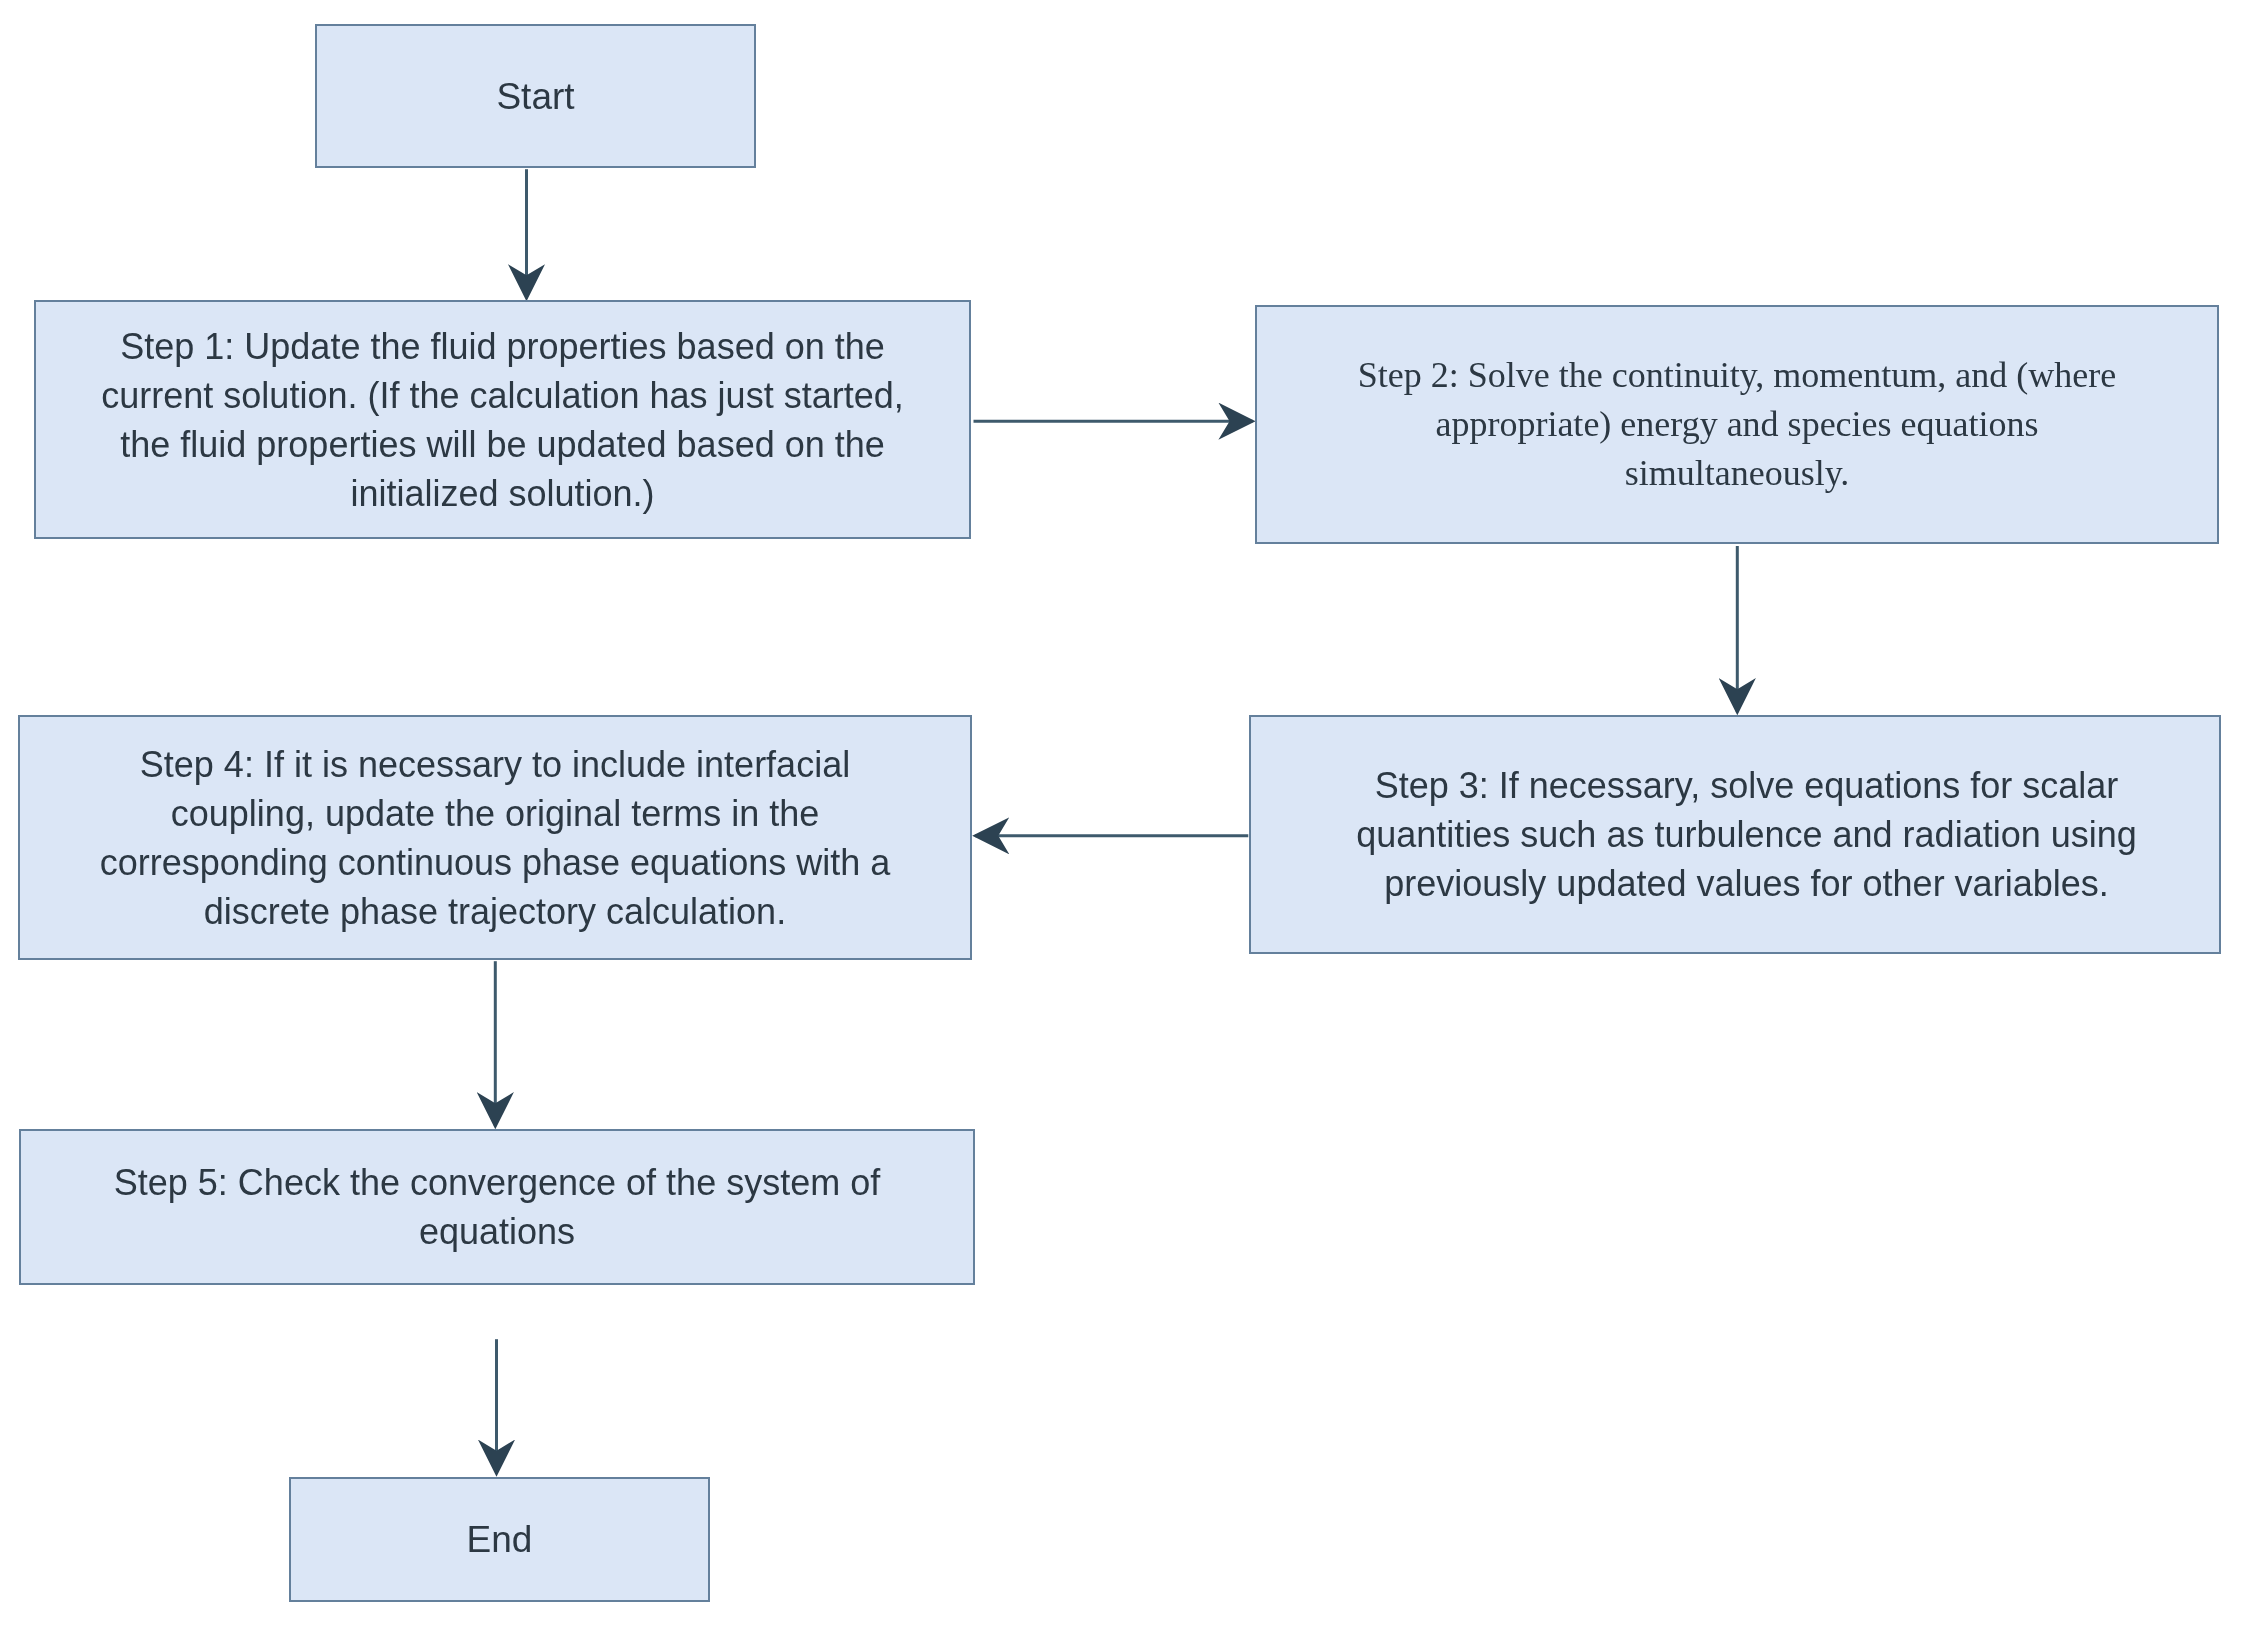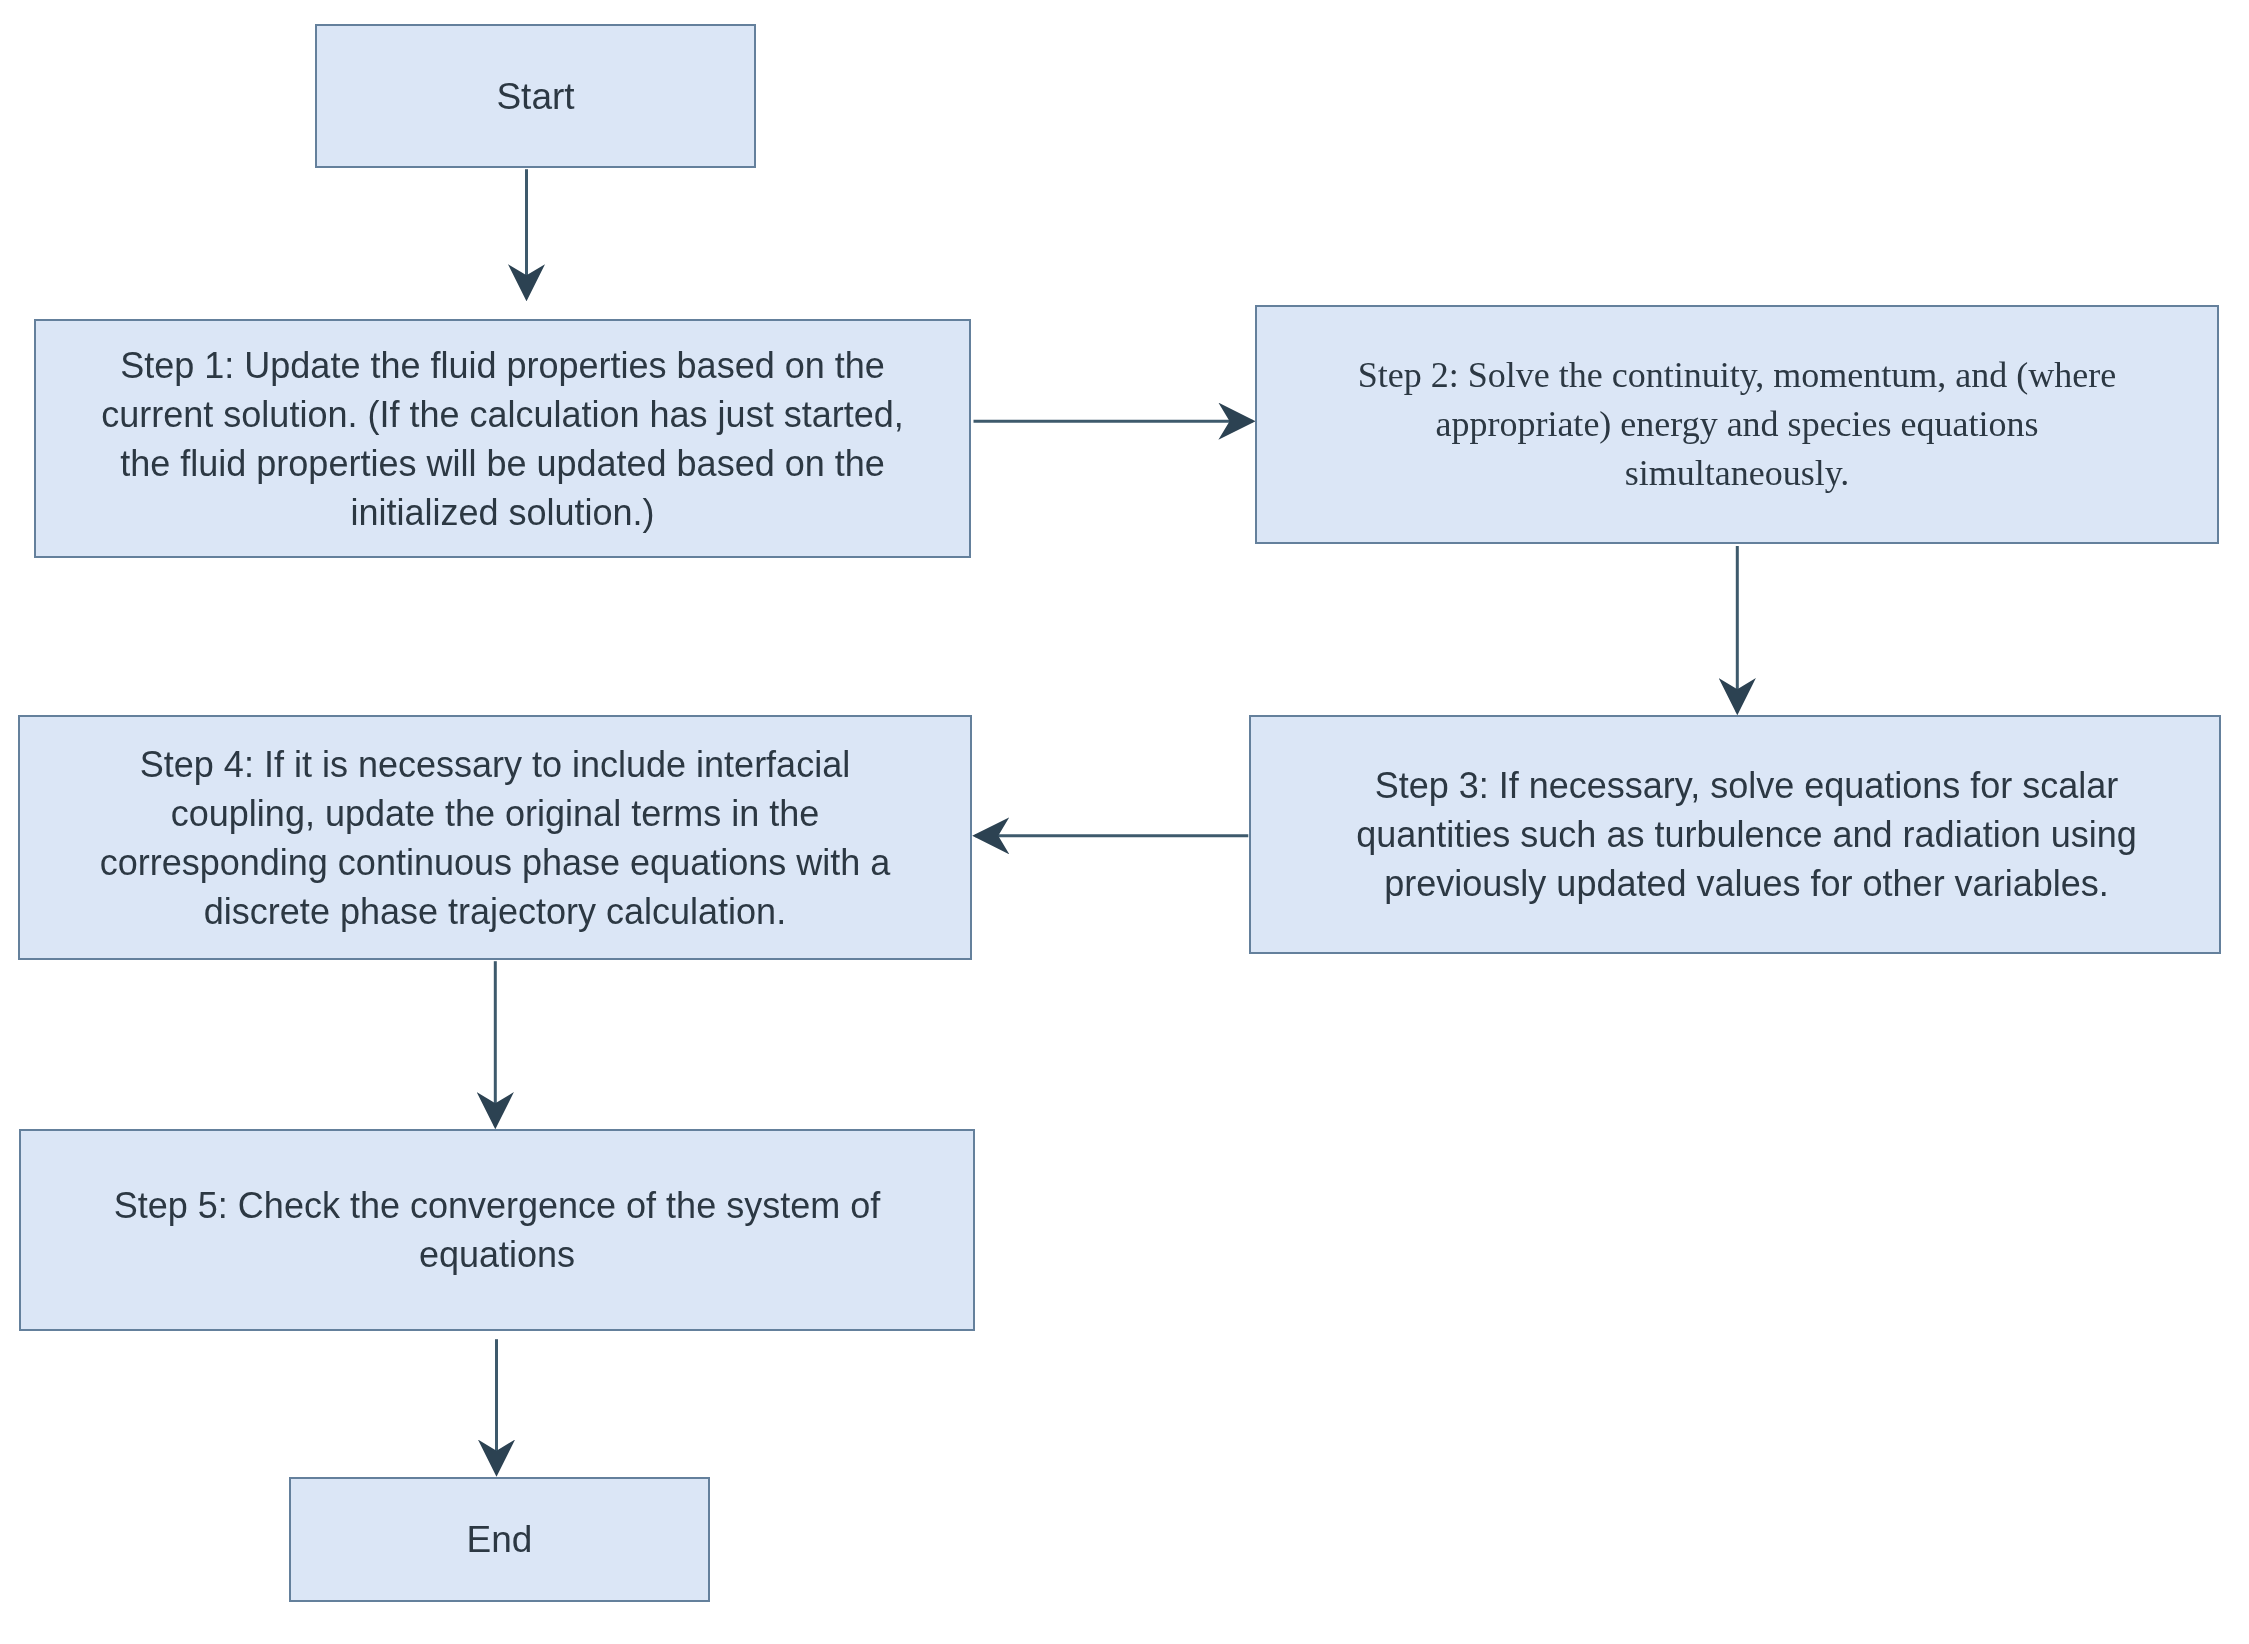--- a/index.html
+++ b/index.html
@@ -27,25 +27,25 @@
     border:2.4px solid var(--node-border);
     display:flex;align-items:center;justify-content:center;
     text-align:center;
     font-size:36px;line-height:49px;
     padding:0 6px;
   }
   .node span{white-space:pre-line;display:block;width:100%;}
   .terminal{font-size:37px;}
   
   #node-start{left:315px;top:24px;width:441px;height:144px;}
-  #node-step1{left:34px;top:319px;width:937px;height:239px;}
+  #node-step1{left:34px;top:300px;width:937px;height:239px;}
   #node-step2{left:1255px;top:305px;width:964px;height:239px;font-family:Liberation Serif, serif;}
   #node-step3{left:1249px;top:715px;width:972px;height:239px;padding-left:29px;}
   #node-step4{left:18px;top:715px;width:954px;height:245px;}
-  #node-step5{left:19px;top:1129px;width:956px;height:202px;}
+  #node-step5{left:19px;top:1129px;width:956px;height:156px;}
   #node-end{left:289px;top:1477px;width:421px;height:125px;}
 </style>
 </head>
 <body>
 
 <div id="canvas">
 
   <svg id="edges" viewBox="0 0 3749 2740" xmlns="http://www.w3.org/2000/svg">
     <defs>
       <marker id="arrowhead" viewBox="0 0 12 12" refX="11" refY="6" markerWidth="62" markerHeight="62" markerUnits="userSpaceOnUse" orient="auto">

